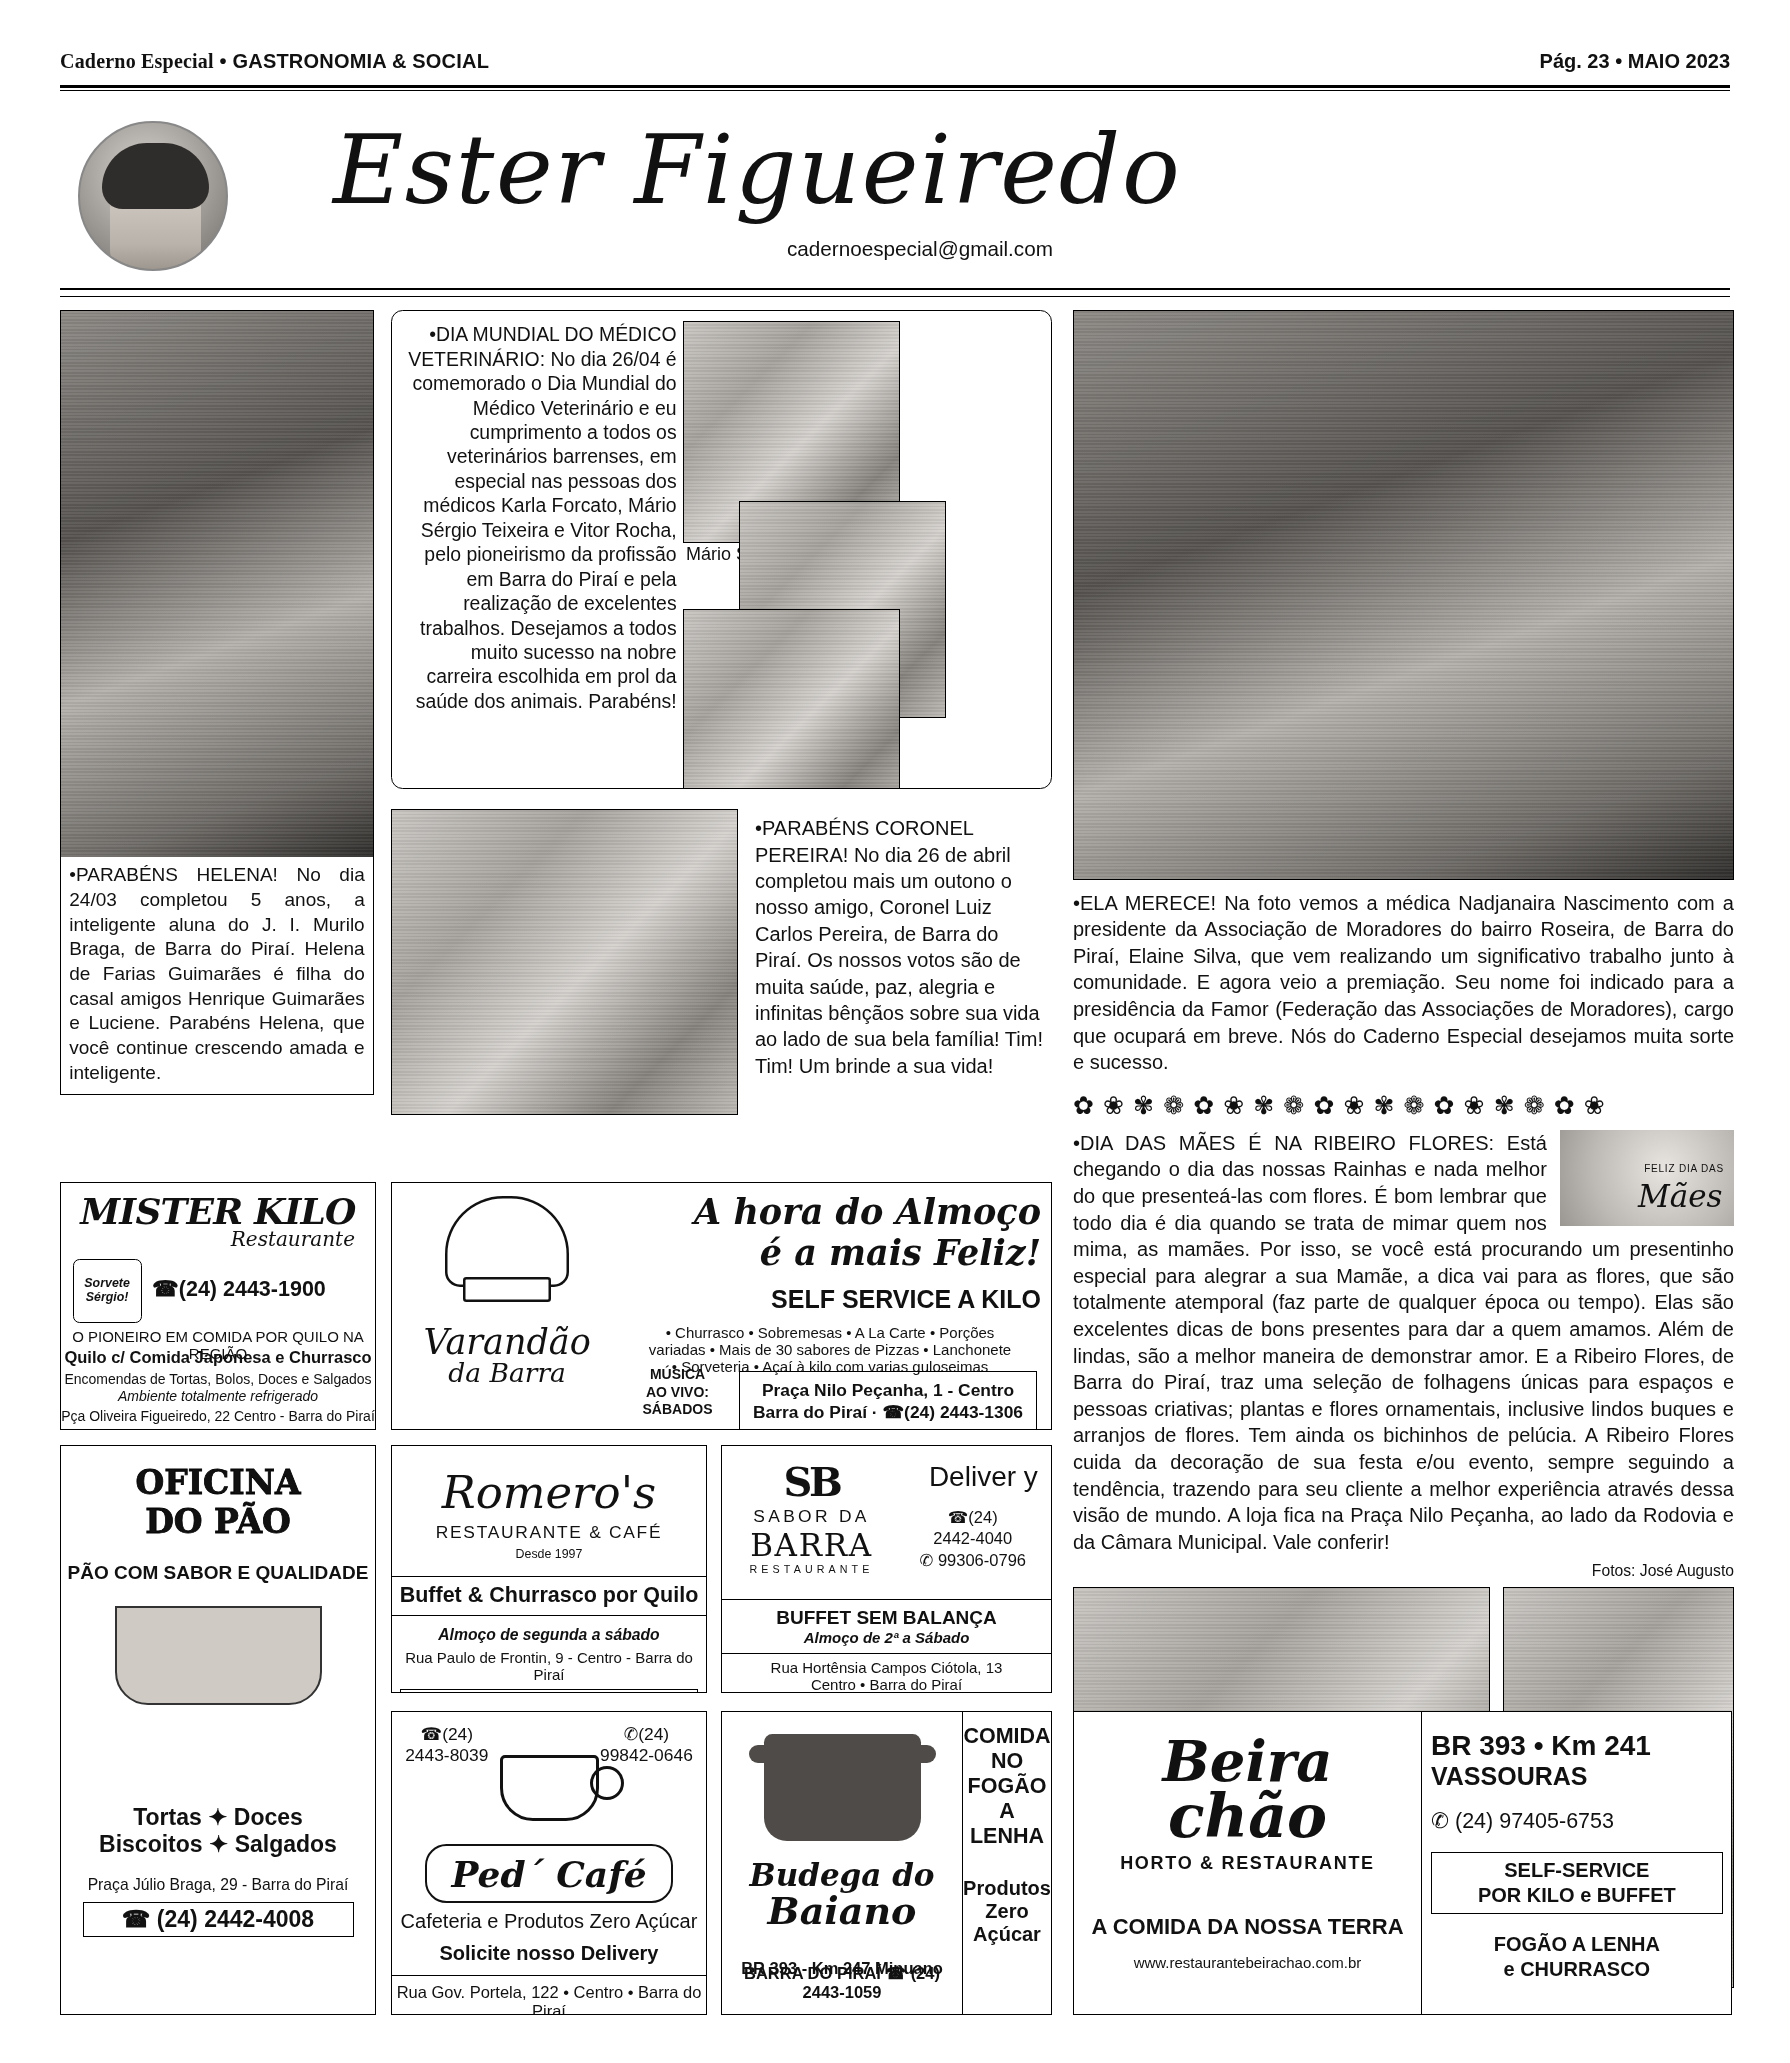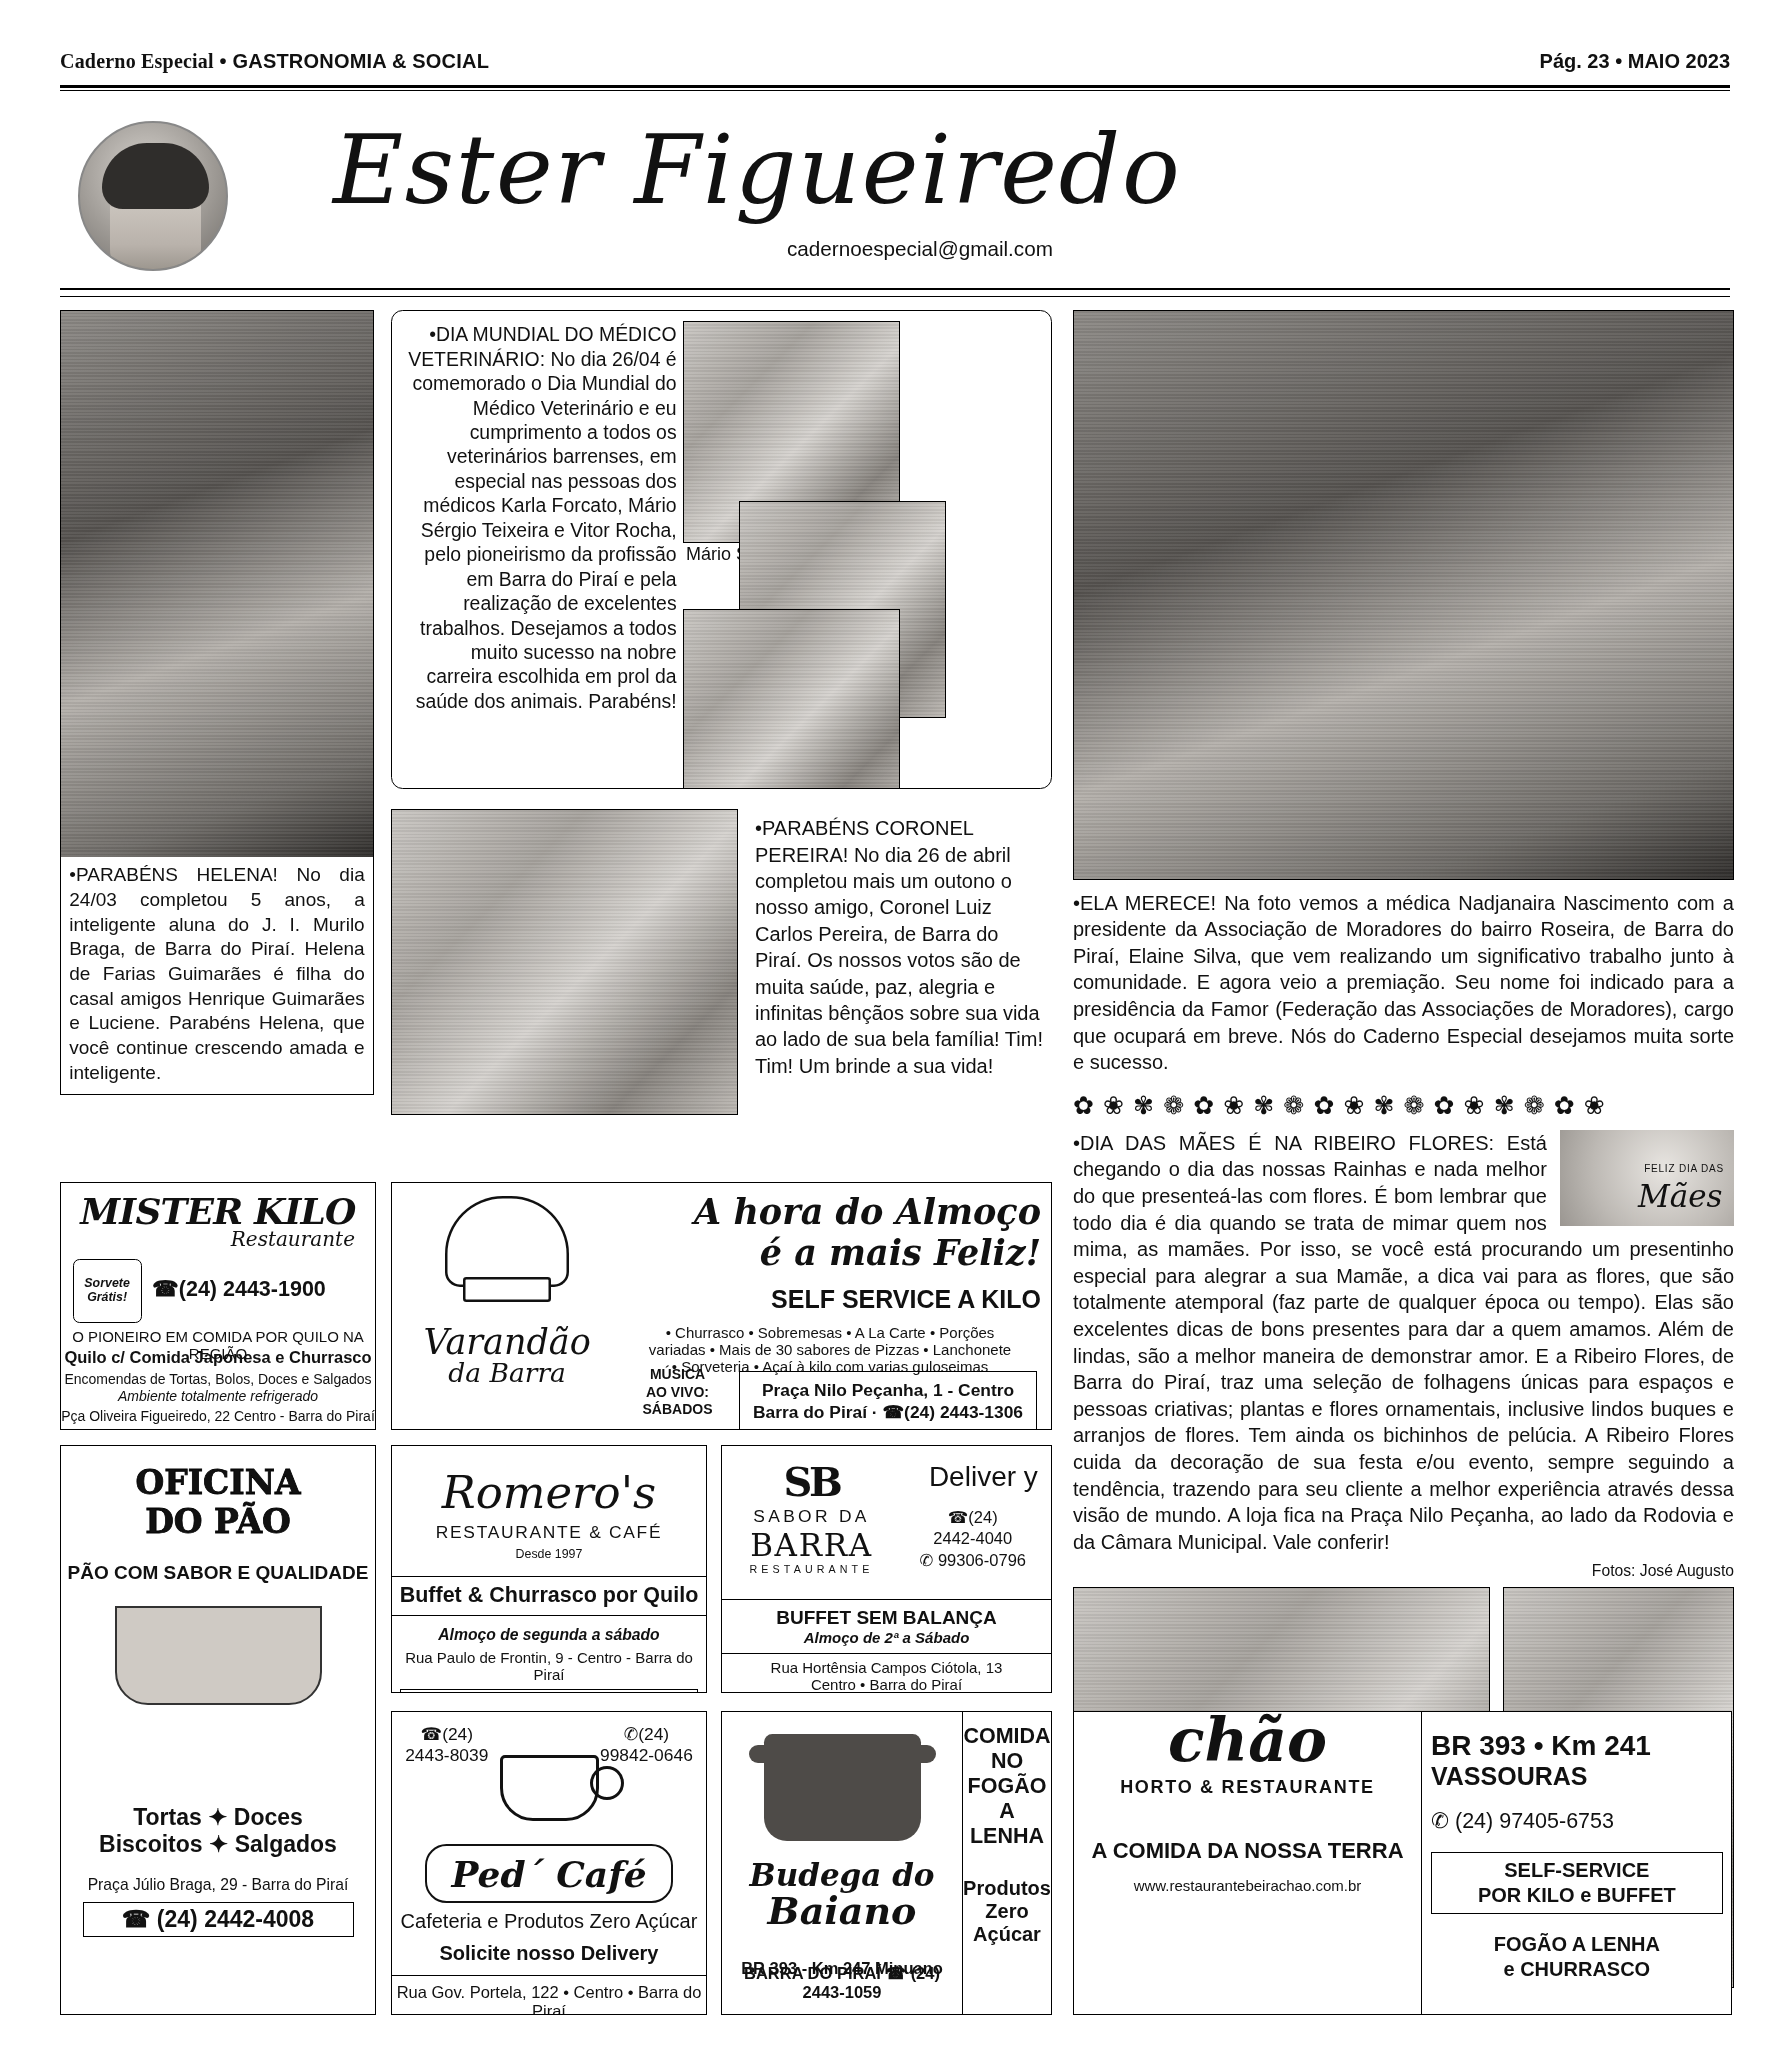--- a/index.html
+++ b/index.html
@@ -279,21 +279,21 @@
     </div>
   </div>
 
   <div class="ads" style="position:absolute; left:60px; top:1182px; width:1671px; height:835px;">
 
     <div class="ad" style="position:absolute;left:0;top:0;width:316px;height:248px;">
       <div class="center" style="margin-top:6.6px;">
         <div class="mk-title">MISTER KILO</div>
         <div style="font-family:'DejaVu Serif',serif;font-style:italic;font-size:20px;text-align:right;padding-right:20px;margin-top:-5px;">Restaurante</div>
       </div>
-      <div style="position:absolute;left:11.6px;top:76px;width:69px;height:64px;border:1.7px solid #000;border-radius:6.6px;font-size:12.4px;font-weight:bold;font-style:italic;display:flex;align-items:center;justify-content:center;text-align:center;line-height:1.1;">Sorvete Grátis!</div>
+      <div style="position:absolute;left:11.6px;top:76px;width:69px;height:64px;border:1.7px solid #000;border-radius:6.6px;font-size:12.4px;font-weight:bold;font-style:italic;display:flex;align-items:center;justify-content:center;text-align:center;line-height:1.1;">Sorvete Sérgio!</div>
       <div style="position:absolute;left:91px;top:93px;font-size:21.5px;font-weight:bold;">☎(24)  2443-1900</div>
       <div style="position:absolute;left:0;right:0;top:145px;text-align:center;font-size:15px;">O PIONEIRO EM COMIDA POR QUILO NA REGIÃO</div>
       <div style="position:absolute;left:0;right:0;top:165px;text-align:center;font-size:16.5px;font-weight:bold;">Quilo c/ Comida Japonesa e Churrasco</div>
       <div style="position:absolute;left:0;right:0;top:188px;text-align:center;font-size:14px;">Encomendas de Tortas, Bolos, Doces e Salgados</div>
       <div style="position:absolute;left:0;right:0;top:205px;text-align:center;font-size:14px;font-style:italic;">Ambiente totalmente refrigerado</div>
       <div style="position:absolute;left:0;right:0;top:225px;text-align:center;font-size:14px;">Pça Oliveira Figueiredo, 22 Centro - Barra do Piraí</div>
     </div>
 
     <div class="ad" style="position:absolute;left:331px;top:0;width:661px;height:248px;">
       <div style="position:absolute;left:11.6px;top:13.2px;width:207px;text-align:center;">
@@ -403,20 +403,21 @@
         <div style="font-size:21.5px;">A</div>
         <div style="font-size:21.5px;">LENHA</div>
         <div style="font-size:20px;margin-top:28px;">Produtos</div>
         <div style="font-size:20px;">Zero</div>
         <div style="font-size:20px;">Açúcar</div>
       </div>
     </div>
 
     <div class="ad" style="position:absolute;left:1013px;top:529px;width:659px;height:304px;">
       <div style="position:absolute;left:0;top:0;bottom:0;width:347px;text-align:center;">
+        <div style="font-family:'DejaVu Serif',serif;font-style:italic;font-weight:bold;font-size:56px;margin-top:23px;line-height:.95;">Beira</div>
         <div style="font-family:'DejaVu Serif',serif;font-style:italic;font-weight:bold;font-size:60px;line-height:.95;">chão</div>
         <div style="font-size:18px;font-weight:bold;letter-spacing:1.7px;margin-top:8.3px;">HORTO &amp; RESTAURANTE</div>
         <div style="font-size:22px;font-weight:bold;margin-top:40px;">A COMIDA DA NOSSA TERRA</div>
         <div style="font-size:15px;margin-top:13.2px;">www.restaurantebeirachao.com.br</div>
       </div>
       <div class="vline" style="left:347px;"></div>
       <div style="position:absolute;left:357px;top:0;right:8.3px;">
         <div style="font-size:28px;font-weight:bold;margin-top:18px;">BR 393 • Km 241</div>
         <div style="font-size:25px;font-weight:bold;">VASSOURAS</div>
         <div style="font-size:21.5px;margin-top:16.5px;">

